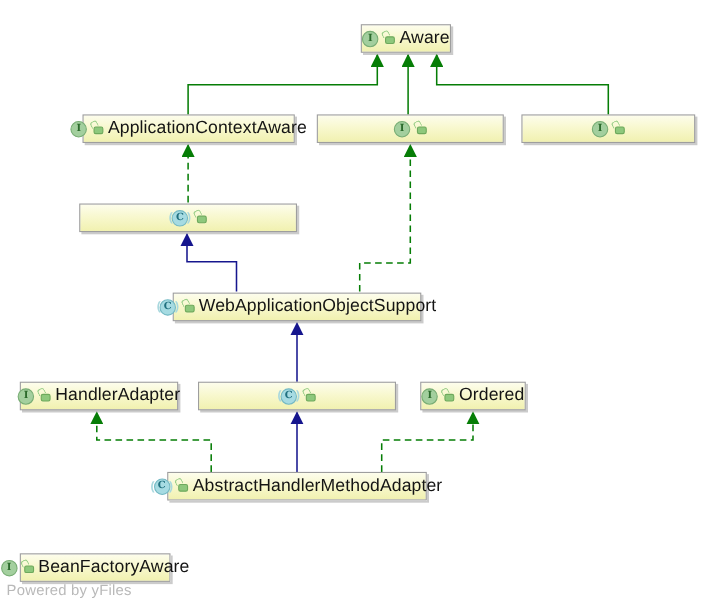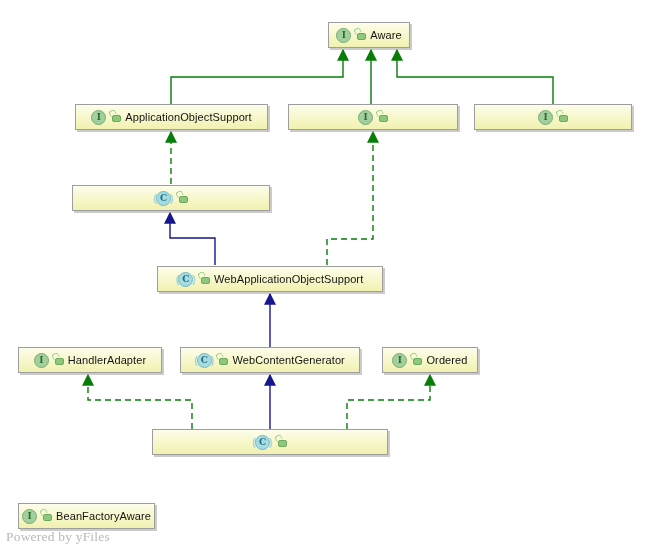--- a/index.html
+++ b/index.html
@@ -12,21 +12,21 @@
 
   .node {
     position:absolute; height:26px; box-sizing:border-box;
     display:flex; align-items:center; justify-content:center; gap:4px;
     background:linear-gradient(180deg,#fdfdec 0%, #f8f8cf 45%, #f1f1b0 100%);
     border:1px solid #9e9e9e;
     box-shadow:2px 2px 0 rgba(140,140,140,0.45);
     cursor:default; white-space:nowrap;
   }
   .node .label {
-    font-size:11px; color:#141414; letter-spacing:0.1px;
+    font-size:16px; color:#141414; letter-spacing:0.1px;
   }
 
   
   .iball {
     display:inline-flex; align-items:center; justify-content:center;
     width:13px; height:13px; border-radius:50%;
     background:#a3cf9e; border:1px solid #78ad74;
     color:#2c6b2c; font:bold 9px "DejaVu Serif", serif; line-height:1;
     flex:0 0 auto;
   }
@@ -49,21 +49,21 @@
     background:#8ec87c; border:1px solid #6ea95c; border-radius:2px; box-sizing:border-box;
   }
   .lock::before {
     content:''; position:absolute; left:-2px; top:-3px; width:5px; height:5px;
     border:1.5px solid #9ccf8a; border-bottom:none; border-radius:3px 3px 0 0;
     transform:rotate(-28deg);
   }
 
   .watermark {
     position:absolute; left:6px; top:529px;
-    font-size:13.5px; color:#b9b9b9; letter-spacing:0.2px;font-family:Liberation Serif, serif;
+    font-size:13.5px; color:#b9b9b9; letter-spacing:0.2px;
   }
 </style>
 </head>
 <body>
 
 <div id="canvas">
 
   <svg id="edges-svg" viewBox="0 0 650 552" xmlns="http://www.w3.org/2000/svg">
     <defs>
       <marker id="arrow-green" viewBox="0 0 10 10" refX="9" refY="5" markerWidth="12" markerHeight="12" orient="auto" markerUnits="userSpaceOnUse">
@@ -89,21 +89,21 @@
 
   <div class="node" style="left:328px; top:22px; width:82px;">
     <span class="iball">I</span>
     <span class="lock"></span>
     <span class="label">Aware</span>
   </div>
 
   <div class="node" style="left:75px; top:104px; width:193px;">
     <span class="iball">I</span>
     <span class="lock"></span>
-    <span class="label">ApplicationObjectSupport</span>
+    <span class="label">ApplicationContextAware</span>
   </div>
 
   <div class="node" style="left:288px; top:104px; width:170px;">
     <span class="iball">I</span>
     <span class="lock"></span>
   </div>
 
   <div class="node" style="left:474px; top:104px; width:158px;">
     <span class="iball">I</span>
     <span class="lock"></span>
@@ -134,36 +134,36 @@
     <span class="label">HandlerAdapter</span>
   </div>
 
   <div class="node" style="left:180px; top:347px; width:180px;">
     <span class="cicon">
         <span class="paren">(</span>
         <span class="cball">C</span>
         <span class="paren">)</span>
       </span>
     <span class="lock"></span>
-    <span class="label">WebContentGenerator</span>
   </div>
 
   <div class="node" style="left:382px; top:347px; width:96px;">
     <span class="iball">I</span>
     <span class="lock"></span>
     <span class="label">Ordered</span>
   </div>
 
   <div class="node" style="left:152px; top:429px; width:236px;">
     <span class="cicon">
         <span class="paren">(</span>
         <span class="cball">C</span>
         <span class="paren">)</span>
       </span>
     <span class="lock"></span>
+    <span class="label">AbstractHandlerMethodAdapter</span>
   </div>
 
   <div class="node" style="left:18px; top:503px; width:137px;">
     <span class="iball">I</span>
     <span class="lock"></span>
     <span class="label">BeanFactoryAware</span>
   </div>
 
   <div class="watermark">Powered by yFiles</div>
 </div>

